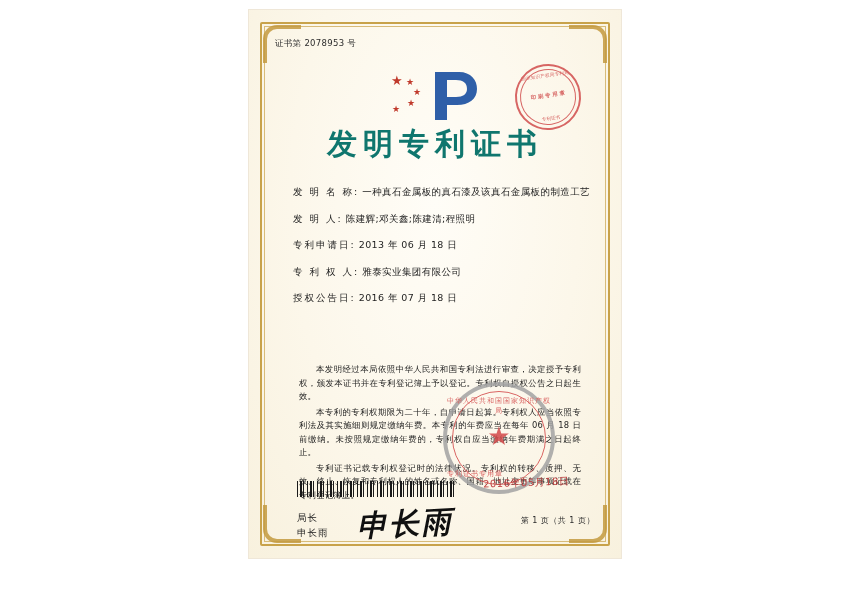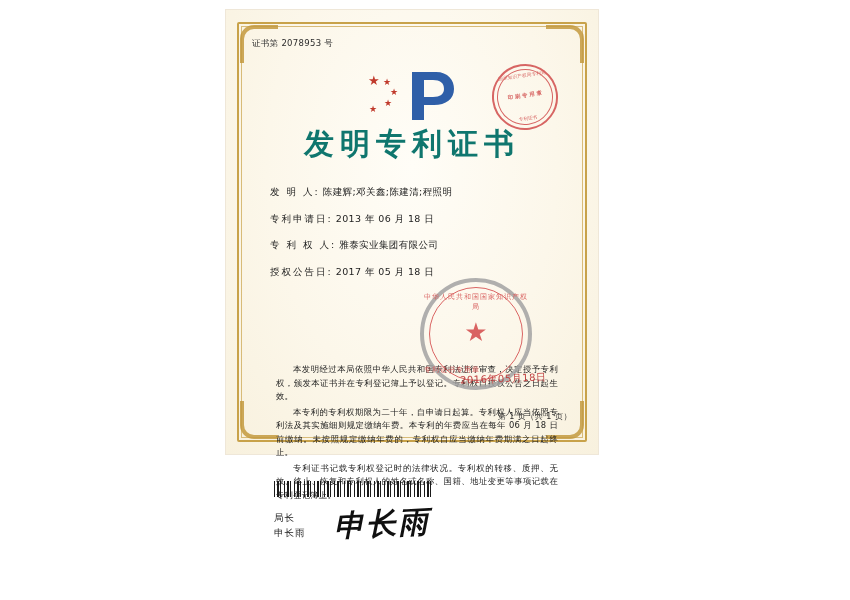--- a/index.html
+++ b/index.html
@@ -15,24 +15,24 @@
   }
   .page {
     position: relative;
     width: 850px;
     height: 600px;
     background: #ffffff;
   }
   
   .cert {
     position: absolute;
-    left: 226px;
+    left: 249px;
     top: 10px;
     width: 372px;
-    height: 444px;
+    height: 548px;
     background: #fdfaf2;
     box-shadow: 0 0 0 1px #efe7d8;
   }
   .cert-inner-bg {
     position: absolute;
     inset: 0;
     background:
       radial-gradient(ellipse at 50% 35%, #fffdf7 0%, #fcf7ea 55%, #f8f1de 100%);
   }
   
@@ -324,34 +324,38 @@
         <svg class="emblem-p" viewBox="0 0 50 54">
           <path d="M6 52 L6 4 L30 4 C42 4 48 12 48 21 C48 31 40 37 28 37 L18 37 L18 52 Z" fill="#2f5fa8"></path>
           <path d="M18 12 L18 29 L27 29 C34 29 38 26 38 21 C38 15 34 12 27 12 Z" fill="#fdfaf2"></path>
         </svg>
       </div>
 
       <div class="title">发明专利证书</div>
 
       <div class="fields">
         <div class="field">
+          <span class="lbl">发 明 名 称:</span>
+          <span class="val">一种真石金属板的真石漆及该真石金属板的制造工艺</span>
+        </div>
+        <div class="field">
           <span class="lbl">发  明  人:</span>
           <span class="val">陈建辉;邓关鑫;陈建清;程照明</span>
         </div>
         <div class="field">
           <span class="lbl">专利申请日:</span>
           <span class="val">2013 年 06 月 18 日</span>
         </div>
         <div class="field">
           <span class="lbl">专 利 权 人:</span>
           <span class="val">雅泰实业集团有限公司</span>
         </div>
         <div class="field">
           <span class="lbl">授权公告日:</span>
-          <span class="val">2017 年 05 月 18 日</span>
+          <span class="val">2016 年 07 月 18 日</span>
         </div>
       </div>
 
       <div class="body-text">
         <p>本发明经过本局依照中华人民共和国专利法进行审查，决定授予专利权，颁发本证书并在专利登记簿上予以登记。专利权自授权公告之日起生效。</p>
         <p>本专利的专利权期限为二十年，自申请日起算。专利权人应当依照专利法及其实施细则规定缴纳年费。本专利的年费应当在每年 06 月 18 日前缴纳。未按照规定缴纳年费的，专利权自应当缴纳年费期满之日起终止。</p>
         <p>专利证书记载专利权登记时的法律状况。专利权的转移、质押、无效、终止、恢复和专利权人的姓名或名称、国籍、地址变更等事项记载在专利登记簿上。</p>
       </div>
 
       <div class="barcode"></div>

